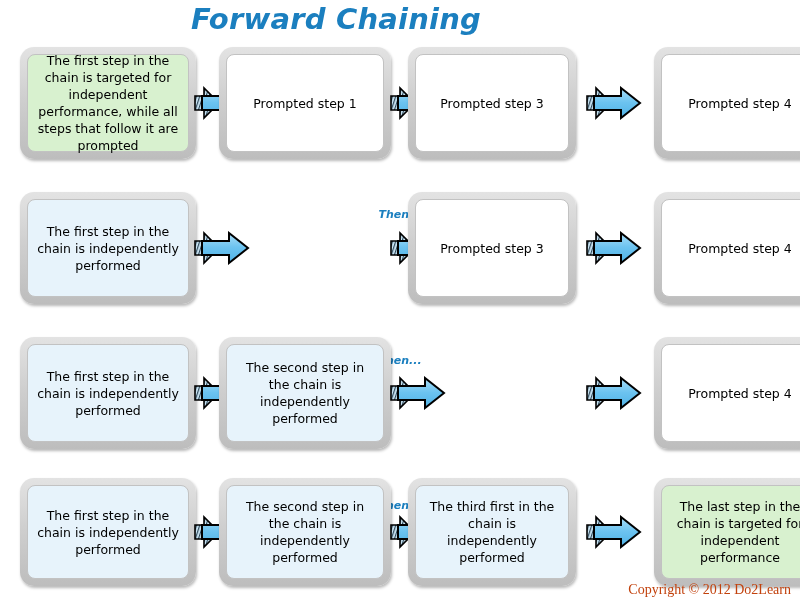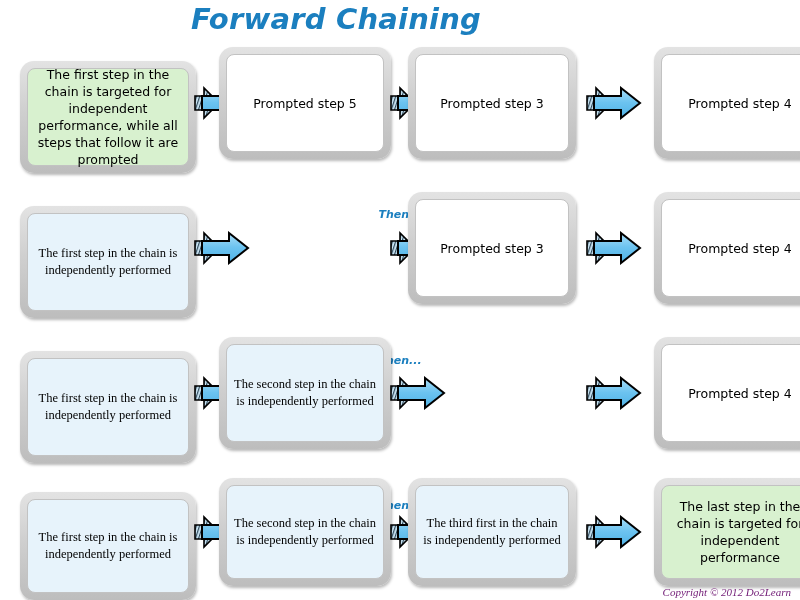--- a/index.html
+++ b/index.html
@@ -71,25 +71,25 @@
     justify-content: center;
     text-align: center;
     padding: 4px 7px;
     font-family: "DejaVu Sans", sans-serif;
     font-size: 12.5px;
     line-height: 17px;
     color: #000000;
     white-space: pre-line;
   }
   .step.white .inner  { background: #ffffff; }
-  .step.blue  .inner  { background: #e7f3fb; font-family: Liberation Serif, serif; }
+  .step.blue  .inner  { background: #e7f3fb; }
   .step.green .inner  { background: #d8f1cf; }
 
   
-  .col-0 { left: 20px;  width: 176px; margin-top: 14px; }
+  .col-0 { left: 20px;  width: 176px; }
   .col-1 { left: 219px; width: 172px; }
   .col-2 { left: 408px; width: 168px; }
   .col-3 { left: 613px; width: 172px; margin-left: 41px; }
 
   
   .arrow {
     position: absolute;
     top: 50%;
     transform: translateY(-50%);
     width: 58px;
@@ -116,23 +116,22 @@
   .then-1 { top: 164px; }
   .then-2 { top: 310px; }
   .then-3 { top: 455px; }
 
   
   .copyright {
     position: absolute;
     right: 9px;
     bottom: 2px;
     font-family: "Liberation Serif", serif;
-    font-style: italic;
-    font-size: 11px;
-    color: #701a75;
+    font-size: 14px;
+    color: #c2410c;
   }
 </style>
 </head>
 <body>
 
 <div id="diagram">
 
   <div class="title">Forward Chaining</div>
 
   <div class="row row-1">
@@ -150,21 +149,21 @@
           <pattern id="hatch1" width="3" height="8" patternUnits="userSpaceOnUse" patternTransform="rotate(18)">
             <rect width="3" height="8" fill="#cfe9f8"></rect>
             <rect width="1.2" height="8" fill="#2f4a5c"></rect>
           </pattern>
         </defs>
         <polygon points="2,10 11,10 11,2 26,17 11,32 11,24 2,24" fill="url(#hatch1)" stroke="#000" stroke-width="1.6"></polygon>
         <polygon points="9,10 36,10 36,2 55,17 36,32 36,24 9,24" fill="url(#ag1)" stroke="#000" stroke-width="2"></polygon>
       </svg>
     </div>
     <div class="step white col-1">
-      <div class="inner">Prompted step 5</div>
+      <div class="inner">Prompted step 1</div>
     </div>
     <div class="arrow arr-1">
       <svg viewBox="0 0 58 34" xmlns="http://www.w3.org/2000/svg">
         <polygon points="2,10 11,10 11,2 26,17 11,32 11,24 2,24" fill="url(#hatch1)" stroke="#000" stroke-width="1.6"></polygon>
         <polygon points="9,10 36,10 36,2 55,17 36,32 36,24 9,24" fill="url(#ag1)" stroke="#000" stroke-width="2"></polygon>
       </svg>
     </div>
     <div class="step white col-2">
       <div class="inner">Prompted step 3</div>
     </div>

